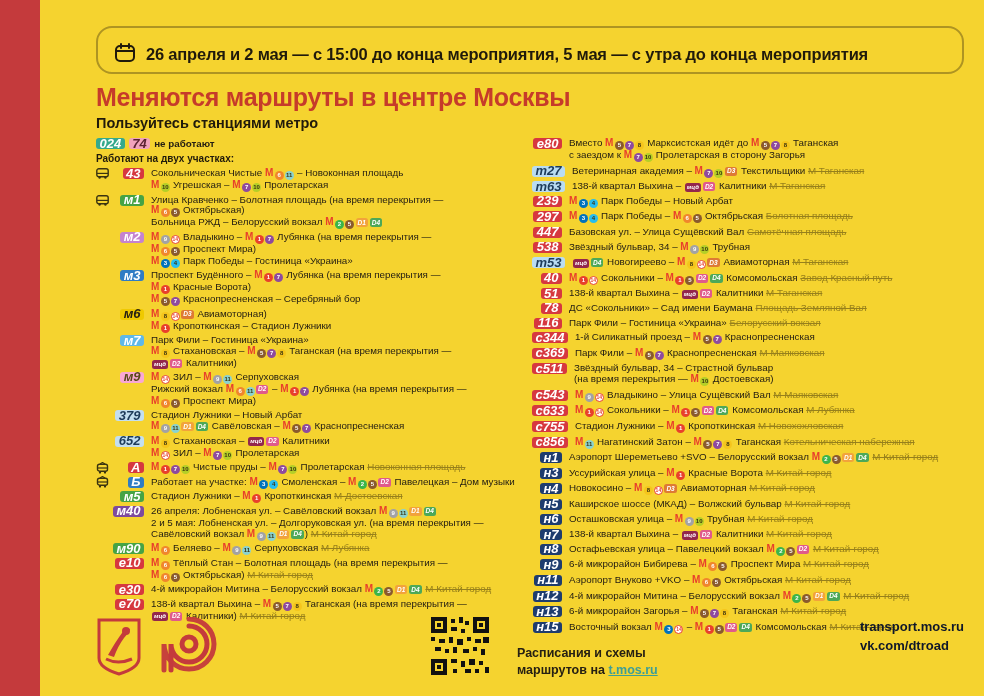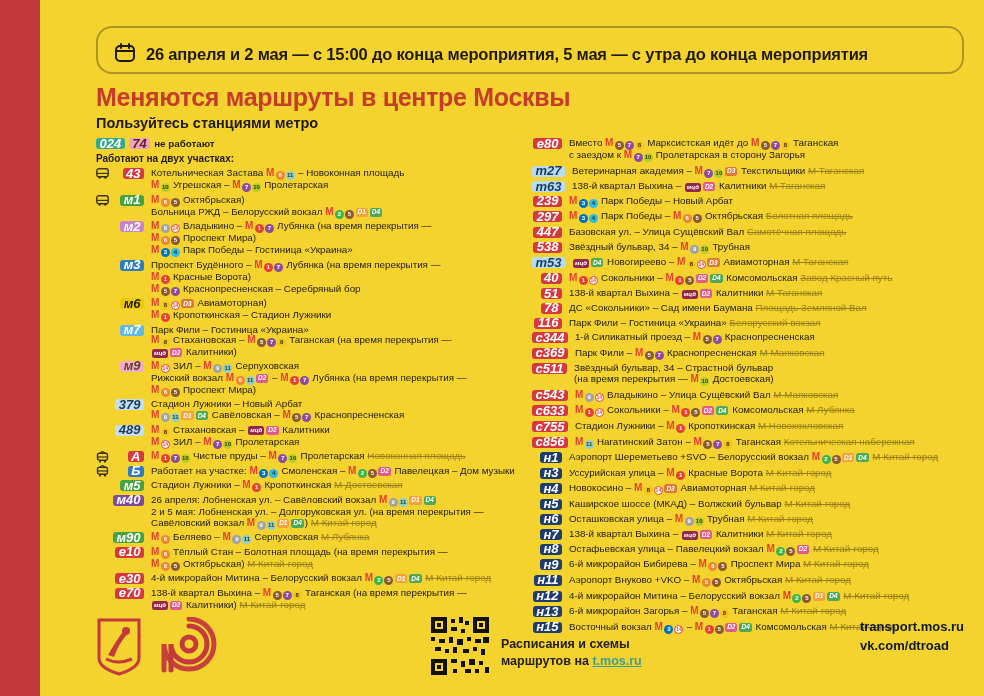--- a/index.html
+++ b/index.html
@@ -48,21 +48,21 @@
   .dbadge{display:inline-block;border-radius:2.5px;font-size:6.5px;font-weight:bold;color:#fff;
           padding:0.5px 2px;vertical-align:0.5px;margin:0 1px;line-height:8px;font-style:italic;}
   .mcd-badge{display:inline-block;border-radius:2.5px;font-size:6px;font-weight:bold;color:#fff;
           background:#93274C;padding:1px 2px;vertical-align:0.5px;margin:0 1px;line-height:7px;font-style:italic;}
   .strike{color:#97801B;text-decoration:line-through;}
   .nw-row{display:flex;align-items:center;gap:4px;margin-bottom:4px;}
   .nw-label{font-size:9.8px;font-weight:bold;}
   .footer{position:absolute;left:96px;top:617px;width:868px;display:flex;align-items:flex-start;}
   .brand-group{display:flex;align-items:flex-start;gap:14px;width:250px;}
   .brand-name{font-size:15px;font-weight:bold;color:#C63B2A;line-height:18px;margin-top:8px;}
-  .qr-group{display:flex;align-items:center;gap:12px;margin-left:85px;}
+  .qr-group{display:flex;align-items:flex-end;gap:28px;margin-left:85px;}
   .qr-caption{font-size:12.5px;font-weight:bold;color:#262013;line-height:17px;margin-top:10px;}
   a.link{color:#3E9E96;text-decoration:underline;cursor:pointer;}
   .contact-group{margin-left:auto;display:flex;gap:34px;}
   .contact-col{font-size:13px;font-weight:bold;color:#262013;line-height:19px;}
   .contact-col .plain{color:#0f172a;text-decoration:none;}
 </style>
 </head>
 <body>
 
 <div class="page">
@@ -98,37 +98,38 @@
                 <rect x="0.8" y="0.8" width="11.4" height="8" rx="2" fill="none" stroke="#3a3310" stroke-width="1.4"></rect>
                 <line x1="1" y1="5.4" x2="12" y2="5.4" stroke="#3a3310" stroke-width="1.2"></line>
                 <circle cx="3.6" cy="9.6" r="1.2" fill="#3a3310"></circle>
                 <circle cx="9.4" cy="9.6" r="1.2" fill="#3a3310"></circle>
               </svg>
             </span>
             <span class="badge-cell">
               <span class="badge b-red">43</span>
             </span>
             <span class="route-text">
-              <div class="route-line"><span class="">Котельническая Застава </span><span class="m-logo">М</span><span class="mcirc" style="background: rgb(240, 134, 44);">6</span><span class="mcirc dark" style="background: rgb(138, 210, 207);">11</span><span class=""> – Новоконная площадь</span></div>
+              <div class="route-line"><span class="">Сокольническая Чистые </span><span class="m-logo">М</span><span class="mcirc" style="background: rgb(240, 134, 44);">6</span><span class="mcirc dark" style="background: rgb(138, 210, 207);">11</span><span class=""> – Новоконная площадь</span></div>
               <div class="route-line"><span class="m-logo">М</span><span class="mcirc dark" style="background: rgb(181, 207, 39);">10</span><span class=""> Угрешская – </span><span class="m-logo">М</span><span class="mcirc" style="background: rgb(142, 74, 158);">7</span><span class="mcirc dark" style="background: rgb(181, 207, 39);">10</span><span class=""> Пролетарская</span></div>
             </span>
           </div>
           <div class="route-row">
             <span class="icon-cell">
               <svg width="13" height="11" viewBox="0 0 13 11">
                 <rect x="0.8" y="0.8" width="11.4" height="8" rx="2" fill="none" stroke="#3a3310" stroke-width="1.4"></rect>
                 <line x1="1" y1="5.4" x2="12" y2="5.4" stroke="#3a3310" stroke-width="1.2"></line>
                 <circle cx="3.6" cy="9.6" r="1.2" fill="#3a3310"></circle>
                 <circle cx="9.4" cy="9.6" r="1.2" fill="#3a3310"></circle>
               </svg>
             </span>
             <span class="badge-cell">
               <span class="badge b-green">м1</span>
             </span>
             <span class="route-text">
+              <div class="route-line"><span class="">Улица Кравченко – Болотная площадь (на время перекрытия —</span></div>
               <div class="route-line"><span class="m-logo">М</span><span class="mcirc" style="background: rgb(240, 134, 44);">6</span><span class="mcirc" style="background: rgb(138, 90, 45);">5</span><span class=""> Октябрьская)</span></div>
               <div class="route-line"><span class="">Больница РЖД – Белорусский вокзал </span><span class="m-logo">М</span><span class="mcirc" style="background: rgb(59, 181, 74);">2</span><span class="mcirc" style="background: rgb(138, 90, 45);">5</span><span class="dbadge" style="background: rgb(242, 163, 59);">D1</span><span class="dbadge" style="background: rgb(77, 168, 88);">D4</span></div>
             </span>
           </div>
           <div class="route-row">
             <span class="icon-cell"></span>
             <span class="badge-cell">
               <span class="badge b-lilac">м2</span>
             </span>
             <span class="route-text">
@@ -186,21 +187,21 @@
               <span class="badge b-paleblue">379</span>
             </span>
             <span class="route-text">
               <div class="route-line"><span class="">Стадион Лужники – Новый Арбат</span></div>
               <div class="route-line"><span class="m-logo">М</span><span class="mcirc" style="background: rgb(162, 162, 164);">9</span><span class="mcirc dark" style="background: rgb(138, 210, 207);">11</span><span class="dbadge" style="background: rgb(242, 163, 59);">D1</span><span class="dbadge" style="background: rgb(77, 168, 88);">D4</span><span class=""> Савёловская – </span><span class="m-logo">М</span><span class="mcirc" style="background: rgb(138, 90, 45);">5</span><span class="mcirc" style="background: rgb(142, 74, 158);">7</span><span class=""> Краснопресненская</span></div>
             </span>
           </div>
           <div class="route-row">
             <span class="icon-cell"></span>
             <span class="badge-cell">
-              <span class="badge b-paleblue">489</span>
+              <span class="badge b-paleblue">652</span>
             </span>
             <span class="route-text">
               <div class="route-line"><span class="m-logo">М</span><span class="mcirc dark" style="background: rgb(245, 197, 28);">8</span><span class=""> Стахановская – </span><span class="mcd-badge">мцд</span><span class="dbadge" style="background: rgb(224, 90, 139);">D2</span><span class=""> Калитники</span></div>
               <div class="route-line"><span class="m-logo">М</span><span class="mcirc mcc" style="background: rgb(255, 255, 255);">14</span><span class=""> ЗИЛ – </span><span class="m-logo">М</span><span class="mcirc" style="background: rgb(142, 74, 158);">7</span><span class="mcirc dark" style="background: rgb(181, 207, 39);">10</span><span class=""> Пролетарская</span></div>
             </span>
           </div>
           <div class="route-row">
             <span class="icon-cell">
               <svg width="13" height="12" viewBox="0 0 13 12">
                 <path d="M4 2 L6.5 0.5 L9 2" fill="none" stroke="#3a3310" stroke-width="1.2"></path>

